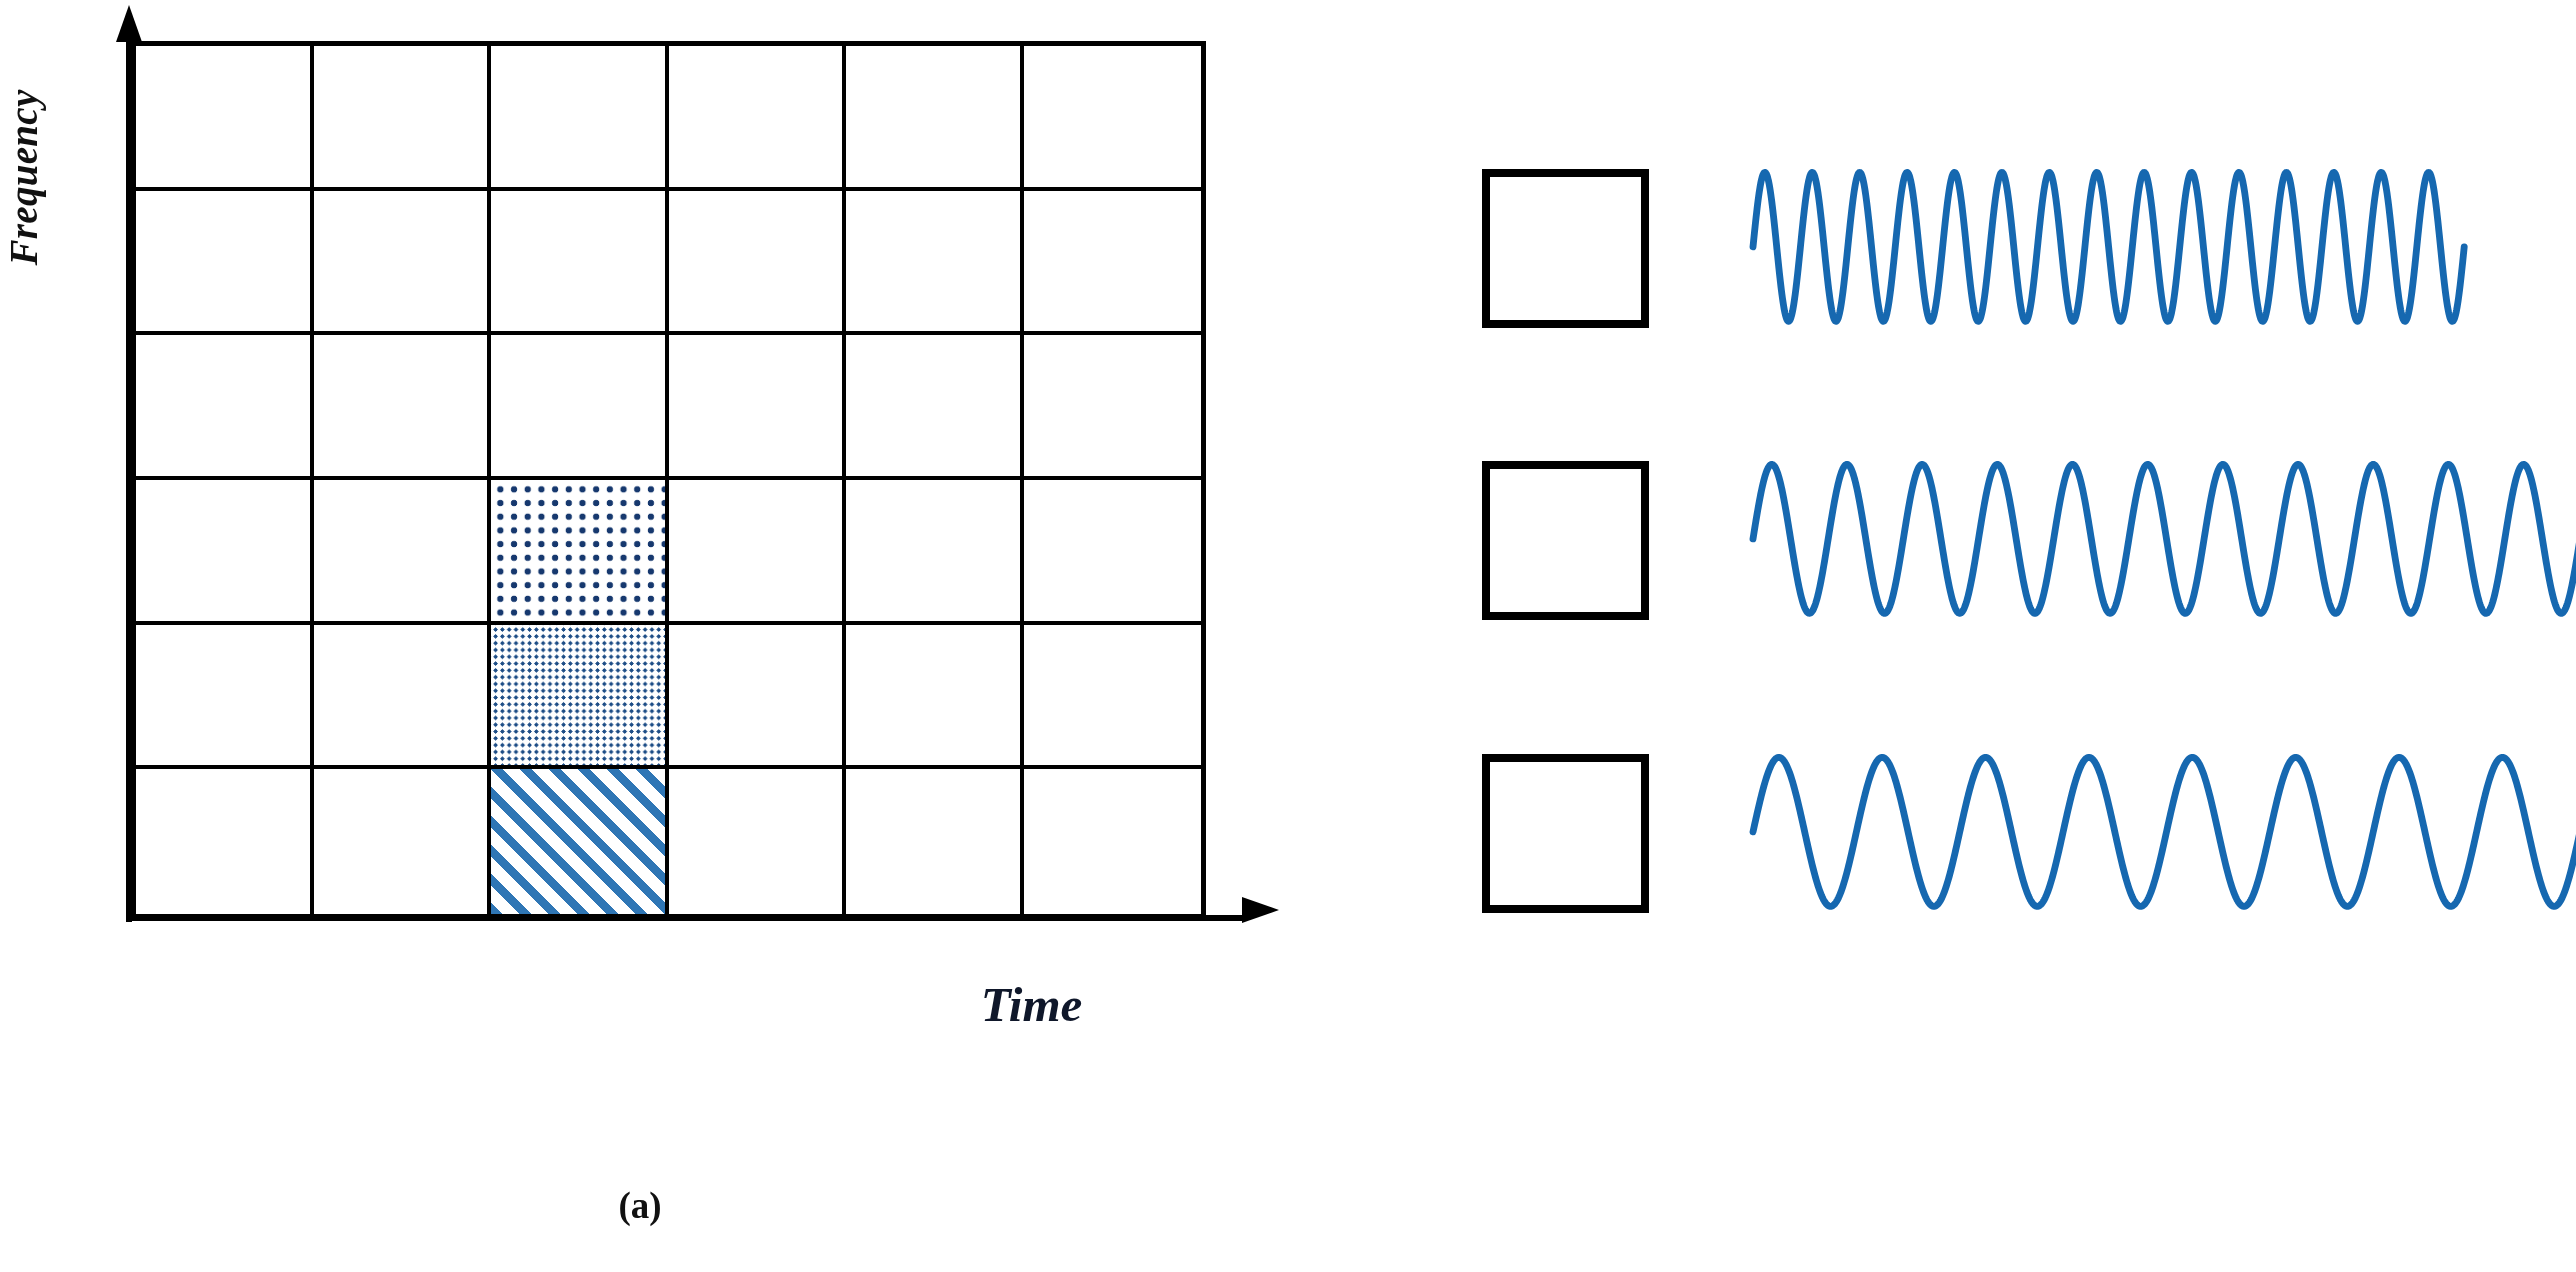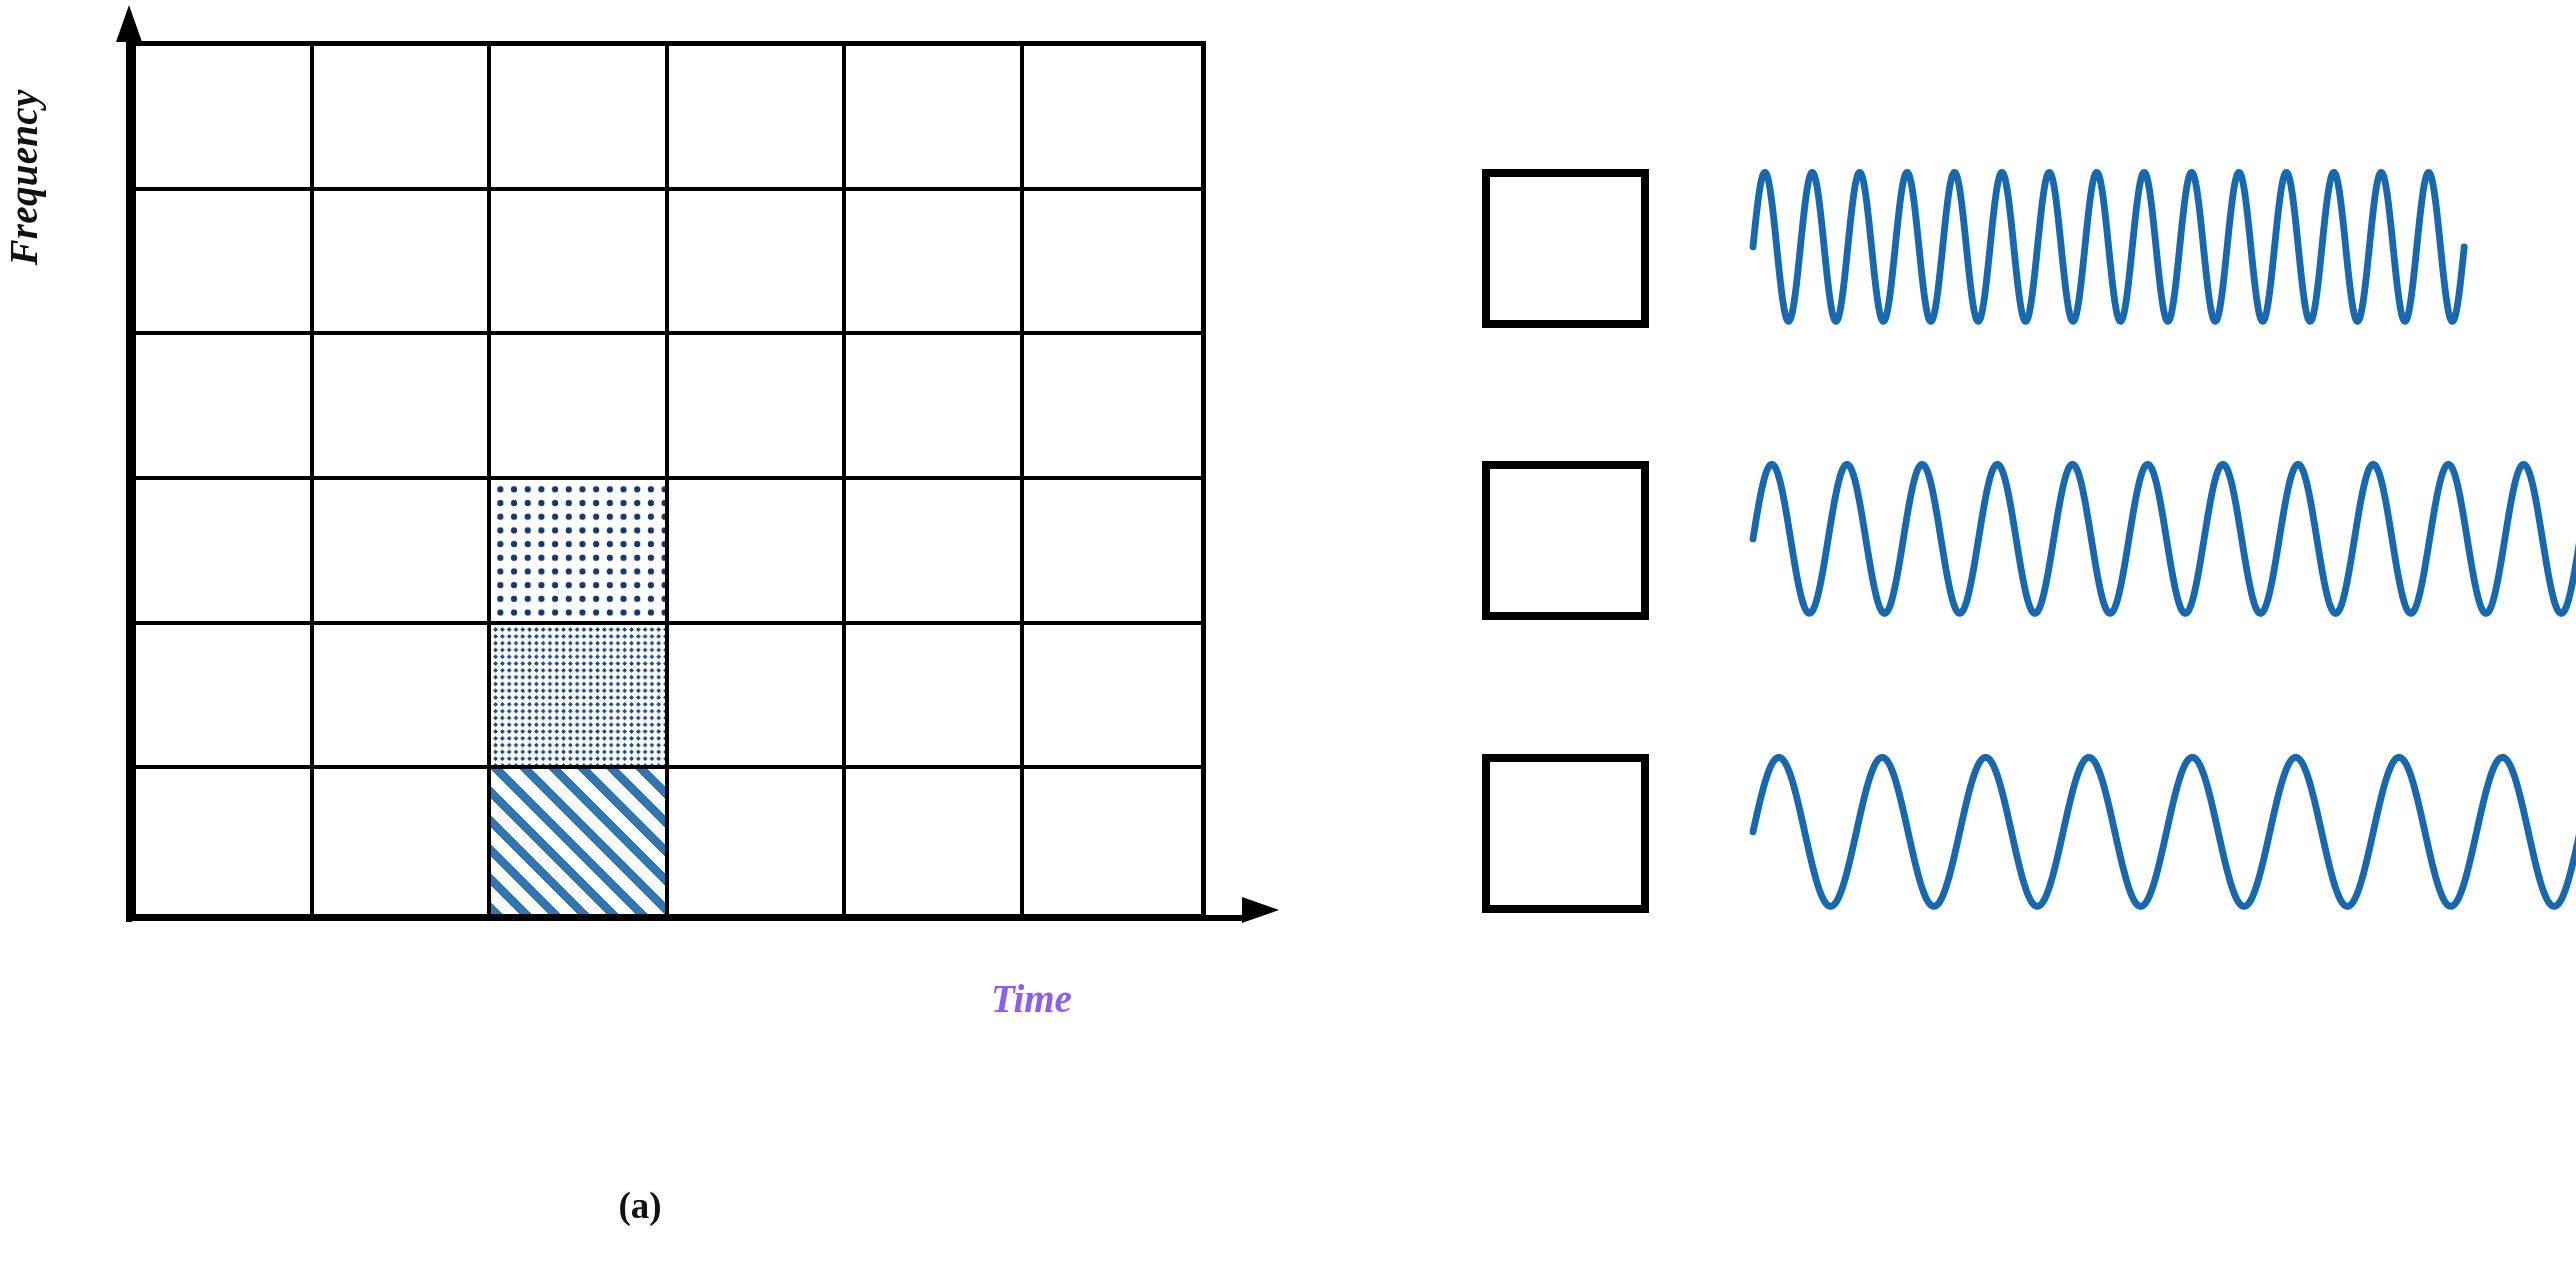--- a/index.html
+++ b/index.html
@@ -44,21 +44,21 @@
   #x-axis{position:absolute;left:126px;top:915px;width:1119px;height:5.6px;background:#000;}
   #x-arrow{position:absolute;left:1242px;top:897px;width:0;height:0;
            border-top:13px solid transparent;border-bottom:13px solid transparent;
            border-left:37px solid #000;}
 
   #freq-label{position:absolute;left:-101px;top:155px;width:249px;
               text-align:center;transform:rotate(-90deg);
               font-style:italic;font-weight:bold;font-size:39px;color:#111;
               letter-spacing:0.3px;white-space:nowrap;}
   #time-label{position:absolute;left:907px;top:976px;width:249px;text-align:center;
-              font-style:italic;font-weight:bold;font-size:39px;color:#8b5cf6;}
+              font-style:italic;font-weight:bold;font-size:49px;color:#0f172a;}
 
   #caption-a{position:absolute;left:547px;top:1184px;width:186px;text-align:center;
              font-weight:bold;font-size:37px;color:#111;}
 
   
   #panel-b{position:absolute;left:1330px;top:0;width:1246px;height:1272px;}
 
   .legend-row{position:absolute;left:0;width:1246px;height:186px;}
   .swatch{position:absolute;left:152px;width:167px;height:159px;
           border:8px solid #000;box-sizing:border-box;background:#fff;}

